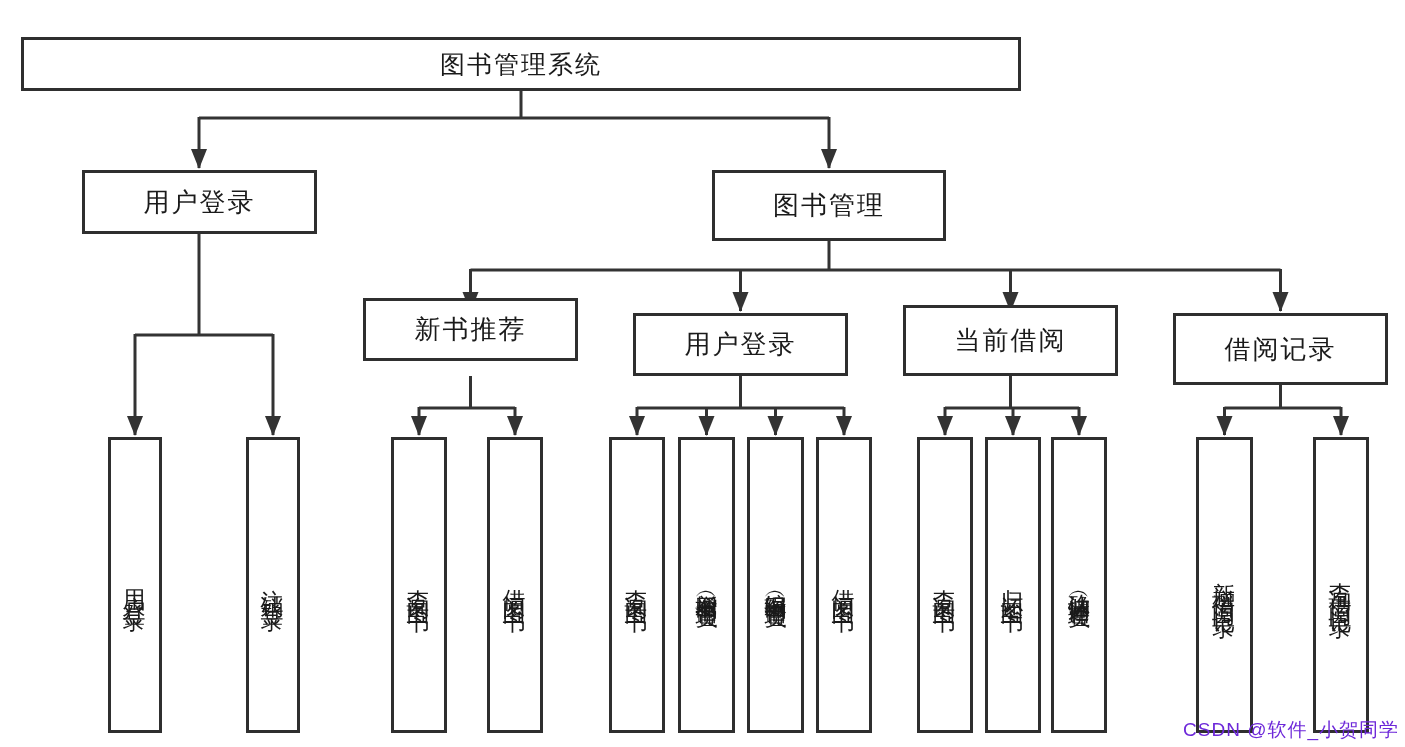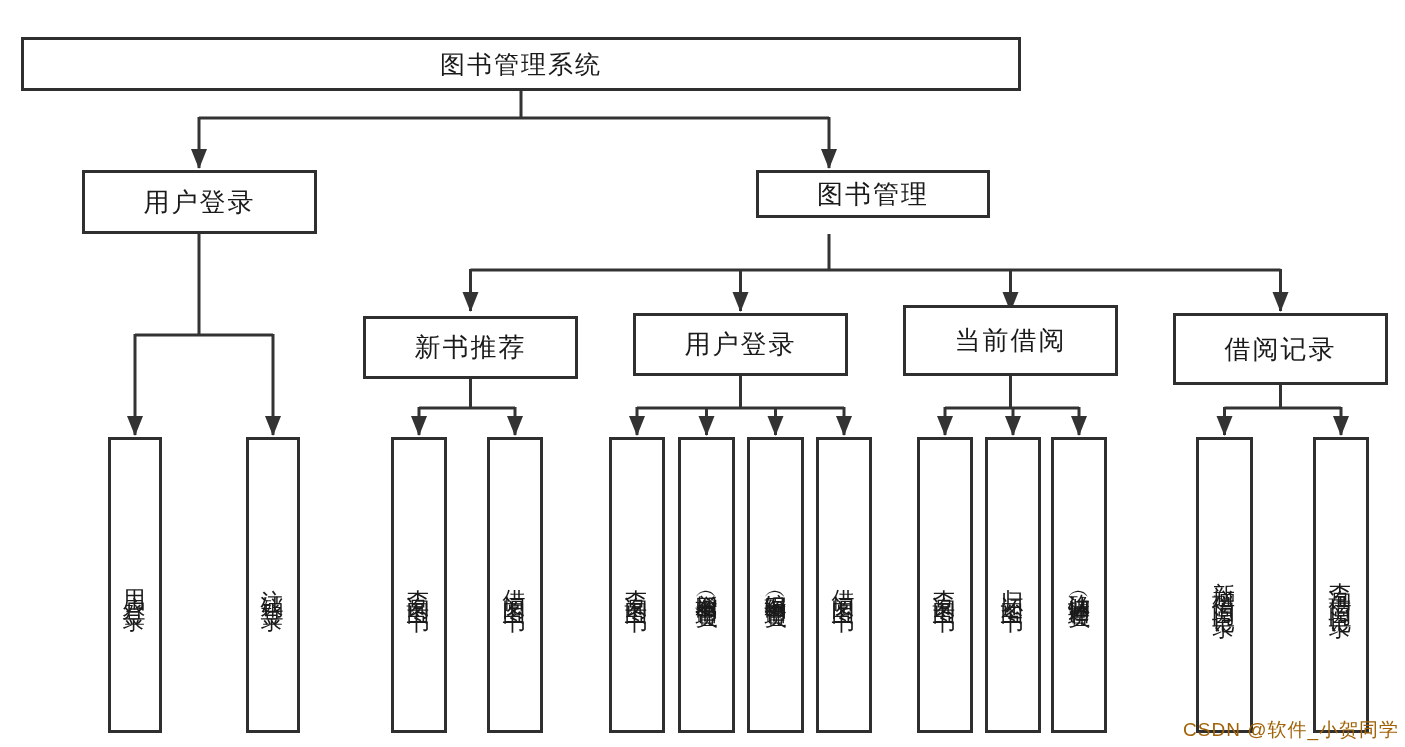--- a/index.html
+++ b/index.html
@@ -35,21 +35,21 @@
     letter-spacing:7px;
     color:#1a1a1a;
     white-space:nowrap;
   }
   .vtext.tight{letter-spacing:2px;font-size:22px;}
   #watermark{
     position:absolute;
     right:6px;
     bottom:4px;
     font-size:19px;
-    color:#a16207;
+    color:#6d28d9;
     z-index:5;
     letter-spacing:1px;
   }
 </style>
 </head>
 <body>
 
 <div id="stage">
 
   <svg id="connectors" width="1405" height="747" viewBox="0 0 1405 747">
@@ -103,23 +103,23 @@
     <g>
       <path class="ln" d="M1280.5,376 V408 M1224.5,408 H1341"></path>
       <line class="ln" x1="1224.5" y1="407" x2="1224.5" y2="435" marker-end="url(#arrow)"></line>
       <line class="ln" x1="1341" y1="407" x2="1341" y2="435" marker-end="url(#arrow)"></line>
     </g>
   </svg>
 
   <div class="node hnode root" style="left:21px;top:13px;width:1000px;height:54px;">图书管理系统</div>
 
   <div class="node hnode" style="left:82px;top:170px;width:235px;height:64px;">用户登录</div>
-  <div class="node hnode" style="left:712px;top:170px;width:234px;height:48px;margin-left:44px;">图书管理</div>
+  <div class="node hnode" style="left:712px;top:170px;width:234px;height:71px;">图书管理</div>
 
-  <div class="node hnode" style="left:363px;top:316px;width:215px;height:63px;text-align:right;">新书推荐</div>
+  <div class="node hnode" style="left:363px;top:298px;width:215px;height:63px;text-align:right;">新书推荐</div>
   <div class="node hnode" style="left:633px;top:313px;width:215px;height:63px;">用户登录</div>
   <div class="node hnode" style="left:903px;top:305px;width:215px;height:71px;">当前借阅</div>
   <div class="node hnode" style="left:1173px;top:313px;width:215px;height:72px;">借阅记录</div>
 
   <div class="node leaf" style="left:108px;top:437px;width:54px;height:296px;">
     <span class="vtext">用户登录</span>
   </div>
   <div class="node leaf" style="left:246px;top:437px;width:54px;height:296px;">
     <span class="vtext">注销登录</span>
   </div>

